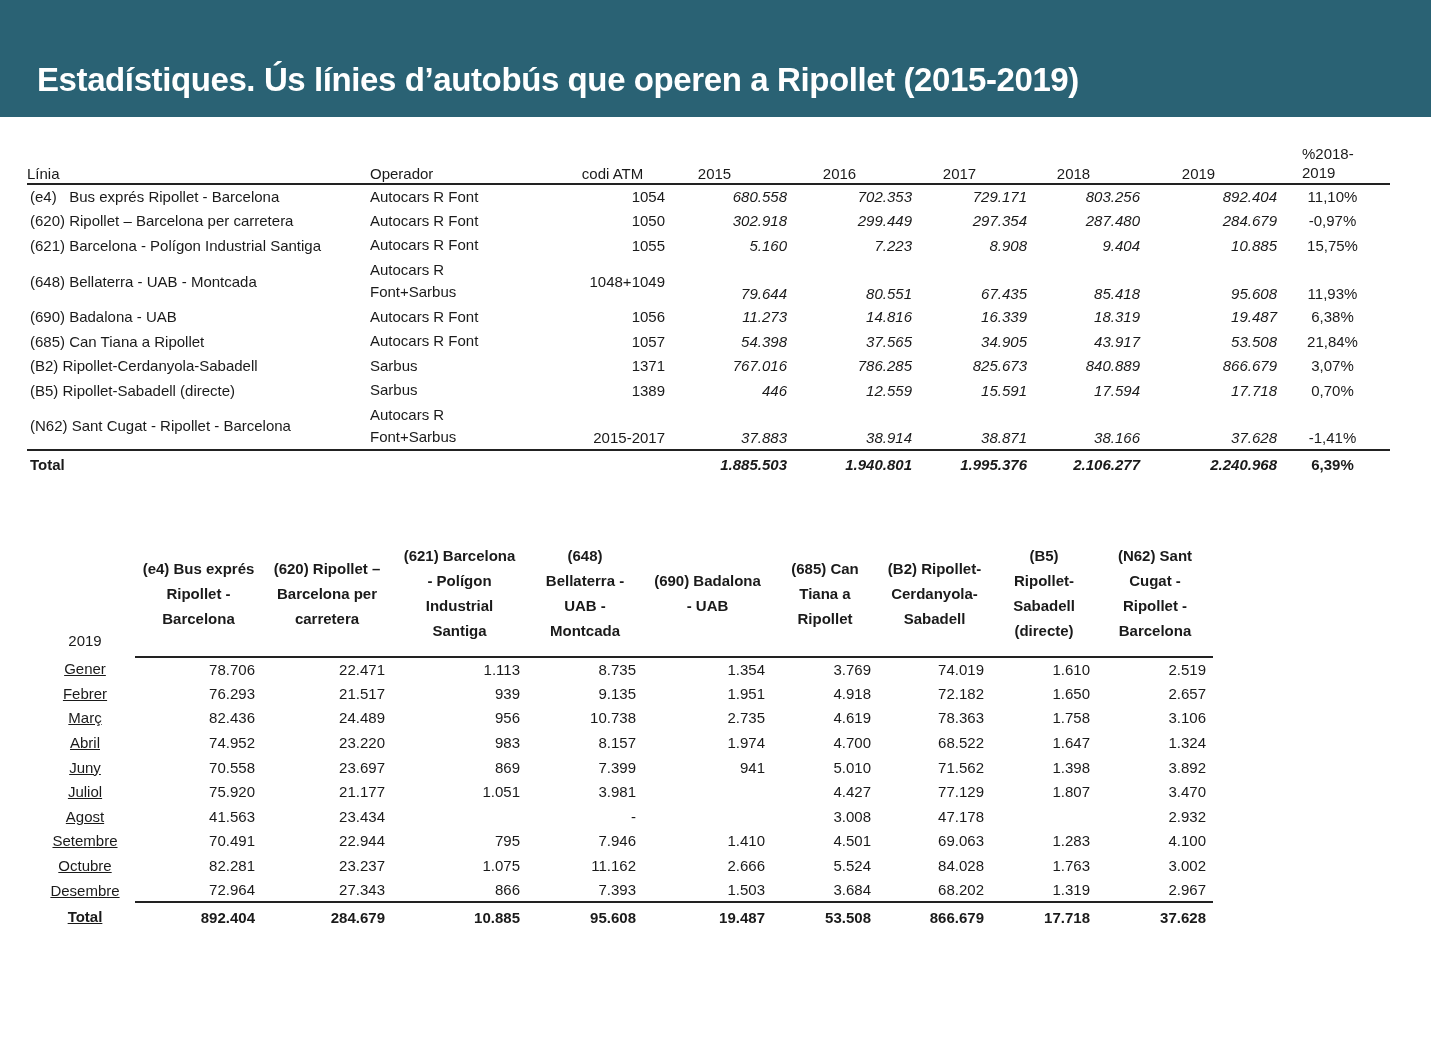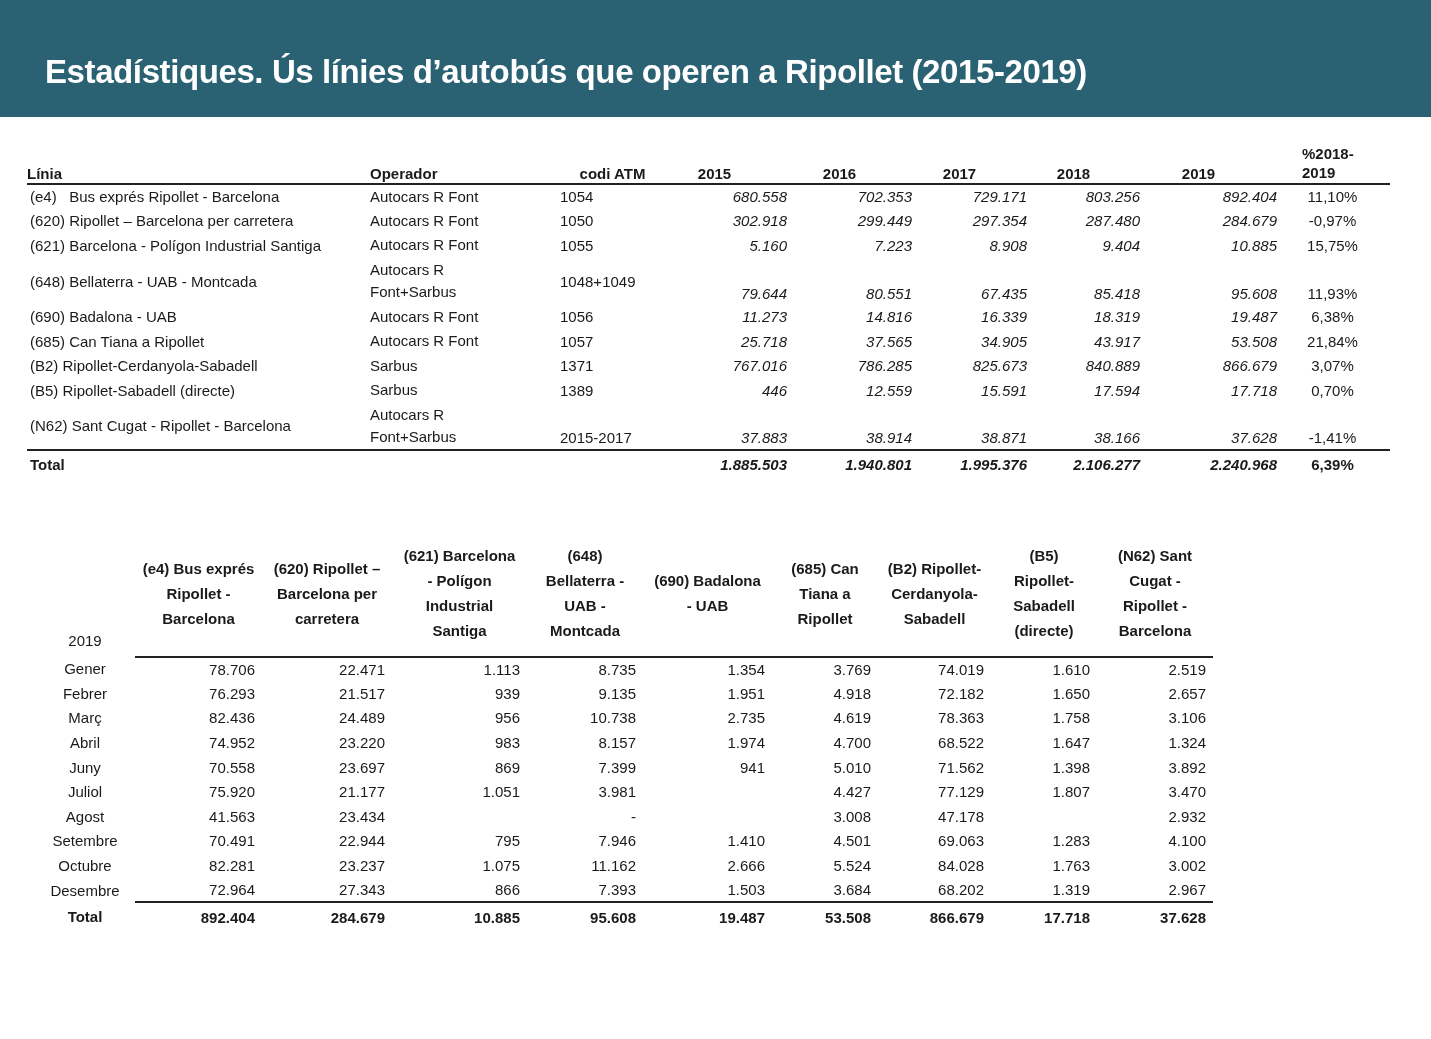--- a/index.html
+++ b/index.html
@@ -12,60 +12,60 @@
   html,body{margin:0;padding:0;}
   body{
     width:1431px;height:1039px;background:#ffffff;color:var(--text);
     font-family:"Liberation Sans",sans-serif;overflow:hidden;
   }
   .banner{
     width:100%;height:117px;background:var(--banner-bg);
     display:flex;align-items:flex-end;padding:0 16px 18px 36px;
   }
   .banner h1{
-    margin:9px;color:var(--banner-text);font-size:33px;line-height:37px;
+    margin:1px;color:var(--banner-text);font-size:33px;line-height:37px;
     font-weight:700;letter-spacing:-0.4px;white-space:nowrap;
   }
   table{border-collapse:collapse;table-layout:fixed;font-size:15px;color:var(--text);}
   td,th{padding:0;overflow:hidden;}
 
   
   .annual{margin:23px 0 0 27px;width:1363px;}
   .annual th{
-    font-weight:700;vertical-align:bottom;text-align:left;
+    font-weight:400;vertical-align:bottom;text-align:left;
     border-bottom:2px solid var(--line);padding-bottom:1px;height:44px;
   }
   .annual th.codi{text-align:center;}
   .annual th.yh{text-align:center;padding-right:26px;}
   .annual th.pcth{text-align:left;padding-left:22px;white-space:pre-line;line-height:19px;}
   .annual td{height:24.5px;vertical-align:middle;}
   .annual td.linia{padding-left:3px;white-space:pre-wrap;}
   .annual td.operador{white-space:pre-line;line-height:22px;}
-  .annual td.codi{text-align:left;}
+  .annual td.codi{text-align:right;}
   .annual td.num{text-align:right;padding-right:3px;font-style:italic;}
   .annual td.pct{text-align:center;padding-right:5px;}
   .annual tr.tall td{height:47px;}
   .annual tr.tall td.operador{vertical-align:middle;}
   .annual tr.tall td.num,
   .annual tr.tall td.pct,
   .annual tr.tall td.codi.bottom{vertical-align:bottom;padding-bottom:3px;}
   .annual tr.total td{
     border-top:2px solid var(--line);font-weight:700;height:29px;vertical-align:middle;
   }
 
   
   .monthly{margin:56px 0 0 35px;width:1178px;}
   .monthly th{height:122px;}
   .monthly th.lh{
     font-weight:700;text-align:center;vertical-align:middle;white-space:pre-line;
     line-height:25px;border-bottom:2px solid var(--line);padding-bottom:4px;
   }
   .monthly th.ylabel{font-weight:400;text-align:center;vertical-align:bottom;padding-bottom:8px;}
   .monthly td{height:24.6px;vertical-align:middle;}
-  .monthly td.month{text-align:center;}
+  .monthly td.month{text-align:center;text-decoration:underline;}
   .monthly td.num{text-align:right;padding-right:7px;}
   .monthly tr.total td{font-weight:700;height:29px;}
   .monthly tr.total td.num{border-top:2px solid var(--line);}
 </style>
 </head>
 <body>
 
 <div class="banner">
   <h1>Estadístiques. Ús línies d’autobús que operen a Ripollet (2015-2019)</h1>
 </div>
@@ -150,21 +150,21 @@
         <td class="num">14.816</td>
         <td class="num">16.339</td>
         <td class="num">18.319</td>
         <td class="num">19.487</td>
         <td class="pct">6,38%</td>
       </tr>
       <tr>
         <td class="linia">(685) Can Tiana a Ripollet</td>
         <td class="operador">Autocars R Font</td>
         <td class="codi">1057</td>
-        <td class="num">25.718</td>
+        <td class="num">54.398</td>
         <td class="num">37.565</td>
         <td class="num">34.905</td>
         <td class="num">43.917</td>
         <td class="num">53.508</td>
         <td class="pct">21,84%</td>
       </tr>
       <tr>
         <td class="linia">(B2) Ripollet-Cerdanyola-Sabadell</td>
         <td class="operador">Sarbus</td>
         <td class="codi">1371</td>

